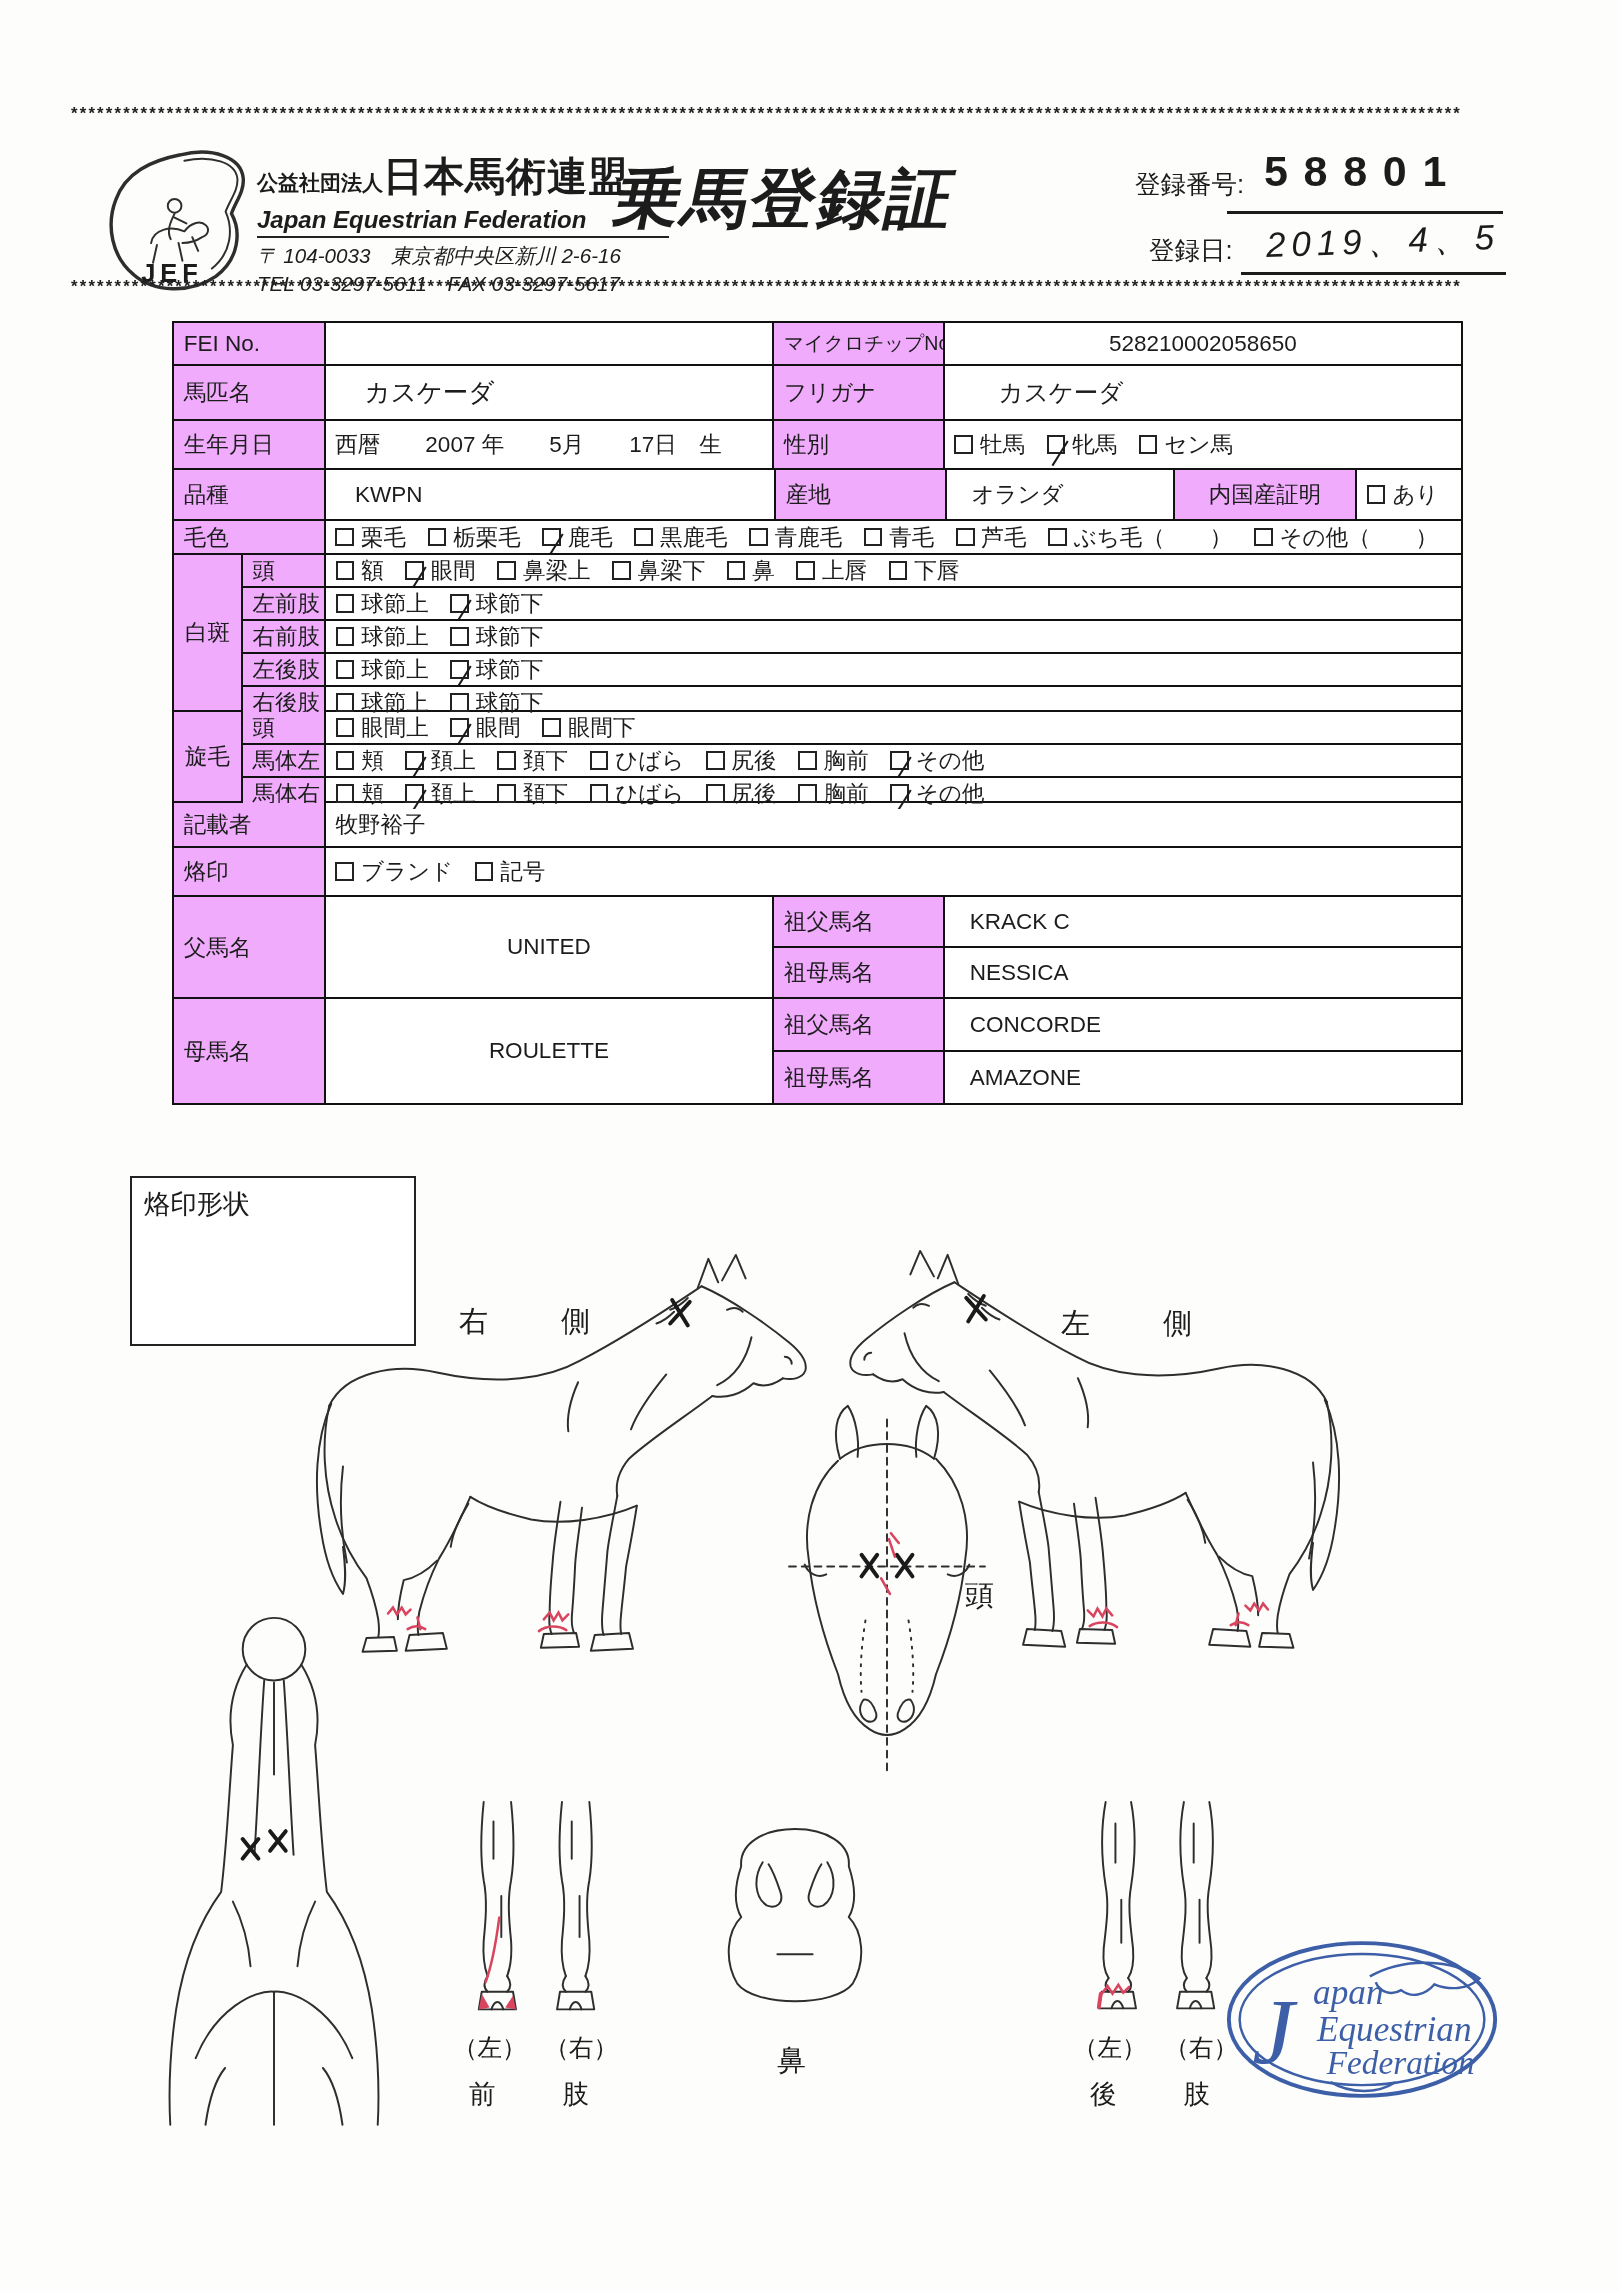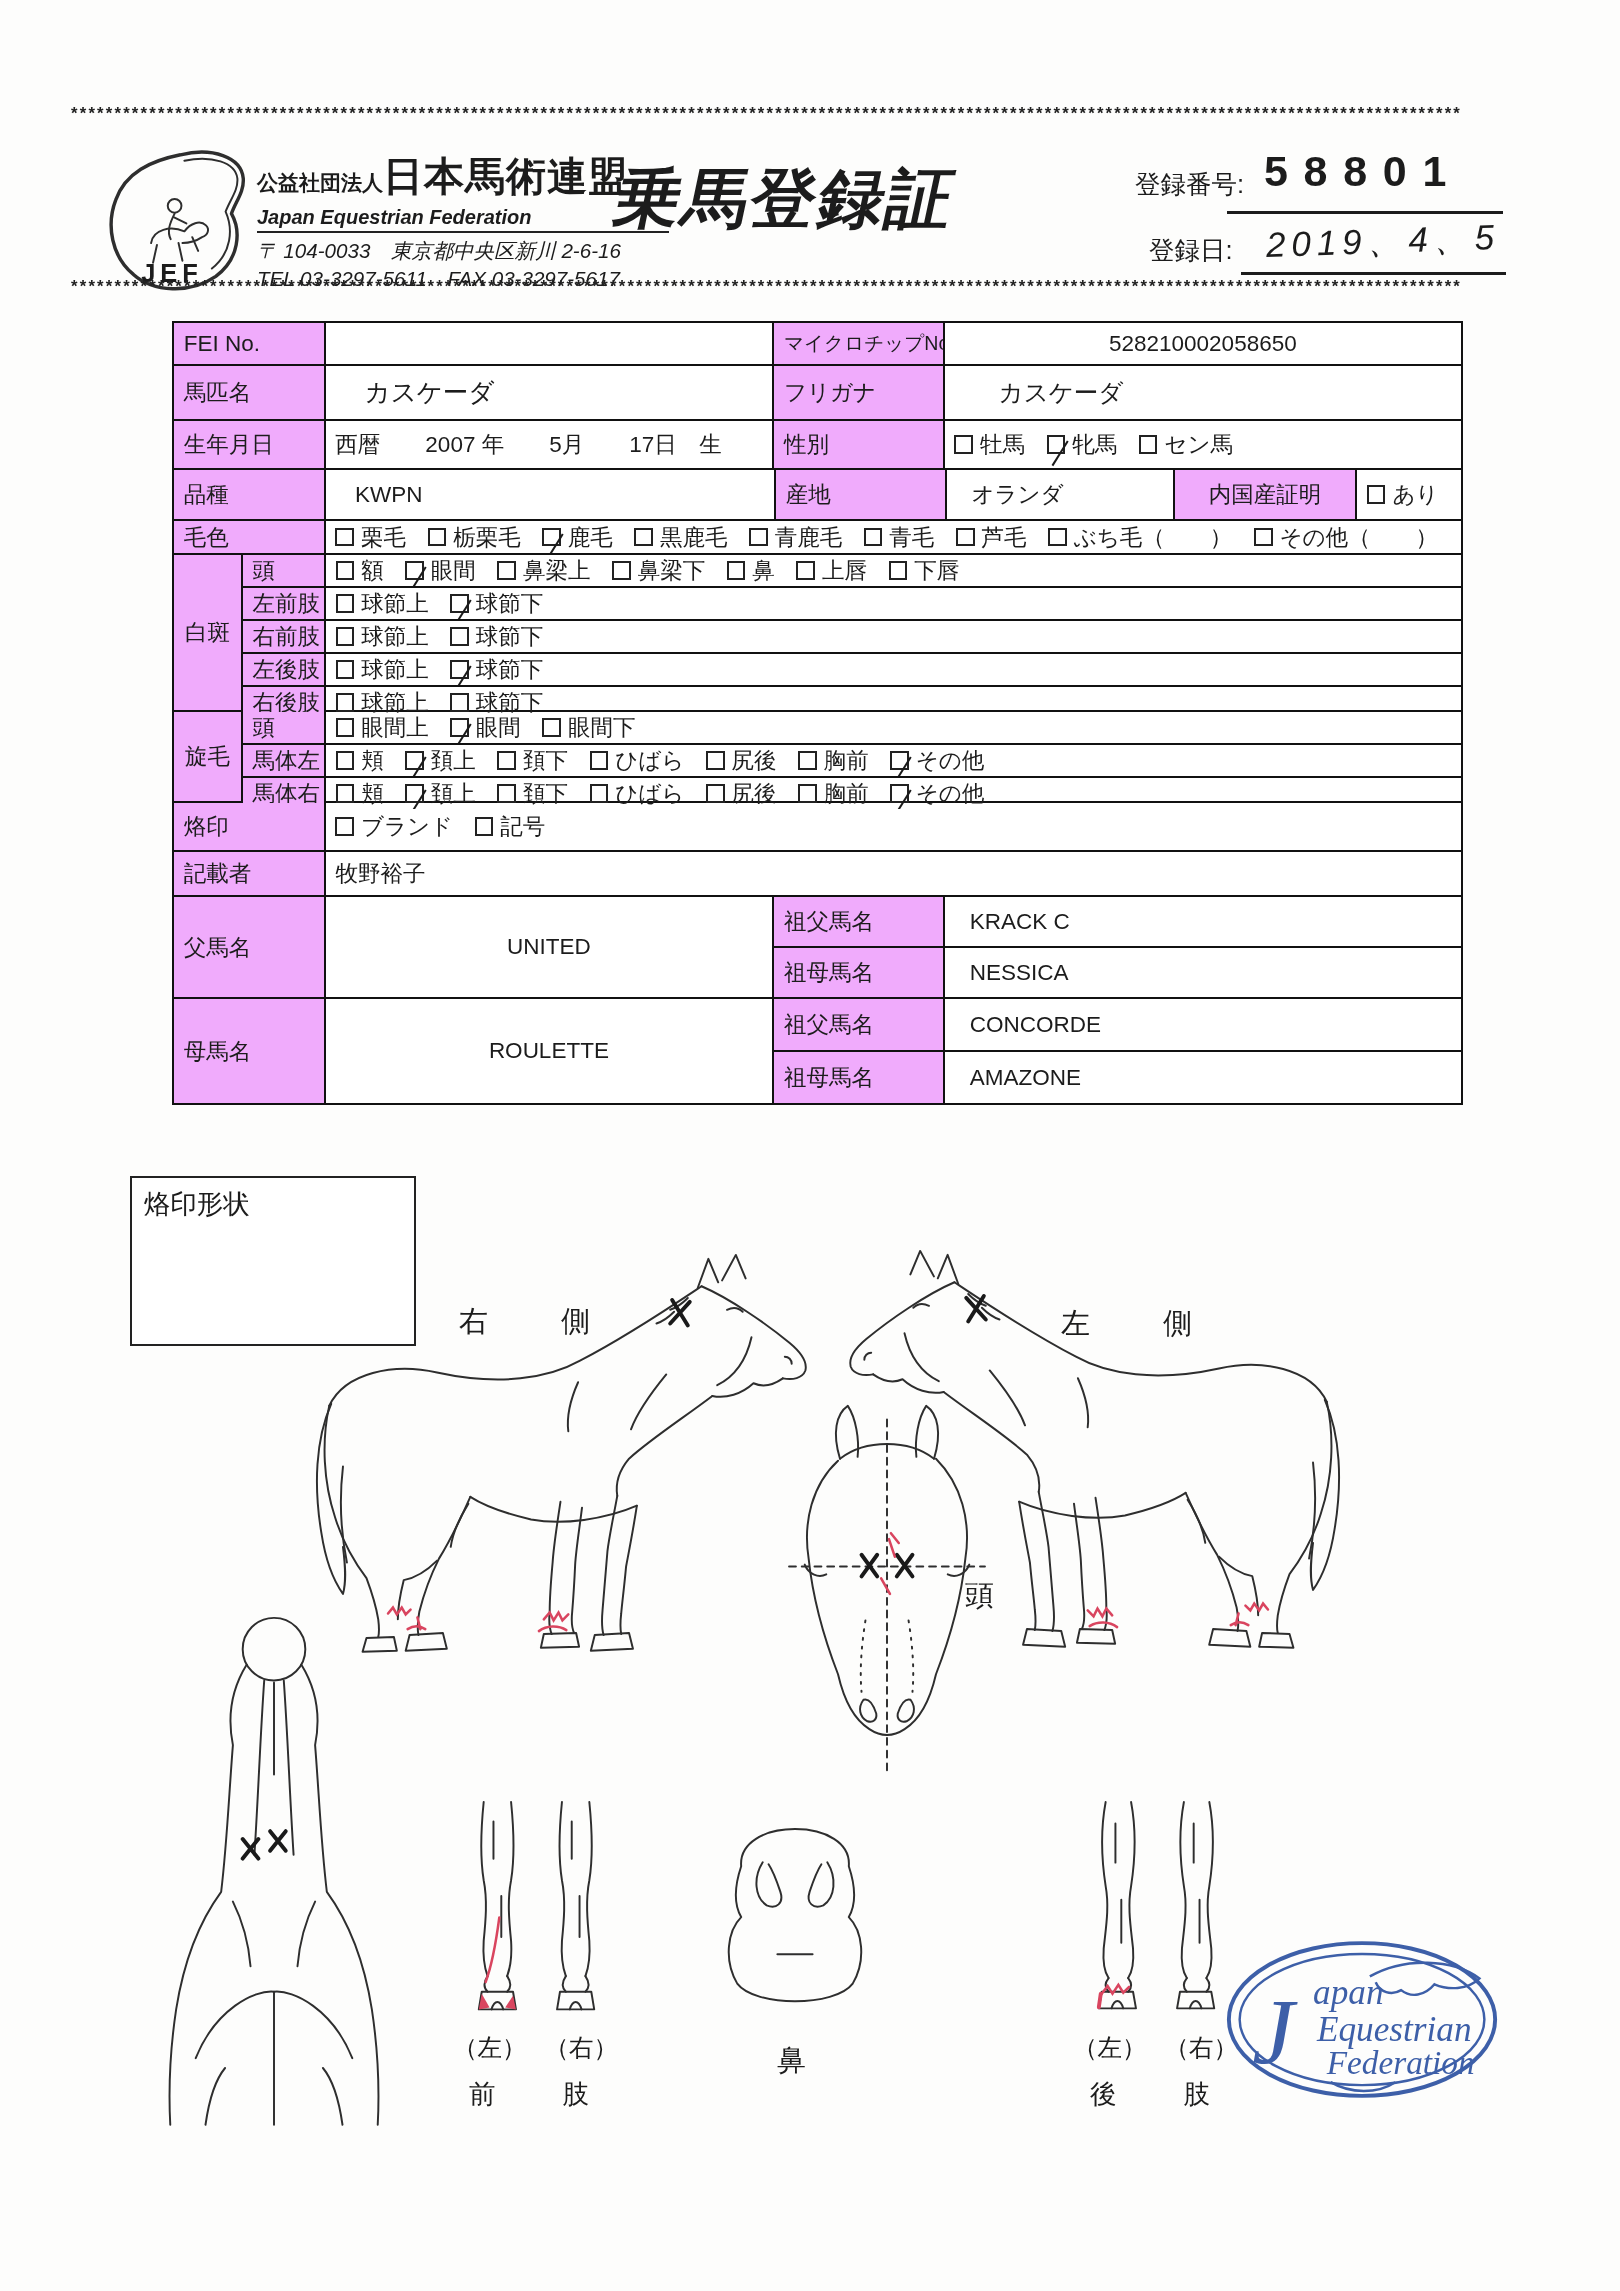--- a/index.html
+++ b/index.html
@@ -7,21 +7,21 @@
        font-family:"Liberation Sans",sans-serif;color:#1c1c1c;overflow:hidden;}
   .abs{position:absolute;}
   
   .stars{left:71px;width:1480px;height:21.6px;overflow:hidden;font-size:16.7px;
          letter-spacing:2.2px;color:#222;white-space:nowrap;font-weight:bold;}
   .logo-svg{left:94px;top:145px;}
   .orgblock{left:257px;top:149px;width:412px;}
   .org-line1{white-space:nowrap;}
   .org-small{font-size:21px;font-weight:700;margin-top:32px;}
   .org-name{font-size:40px;font-weight:800;letter-spacing:1px;}
-  .org-en{font-size:20px;font-style:italic;font-weight:600;border-bottom:2.9px solid #222;
+  .org-en{font-size:24px;font-style:italic;font-weight:600;border-bottom:2.9px solid #222;
           padding-bottom:2px;margin-top:2px;white-space:nowrap;}
   .org-addr{font-size:20.6px;font-style:italic;margin-top:3.9px;white-space:nowrap;}
   .org-tel{font-size:20.6px;font-style:italic;white-space:nowrap;}
   .doc-title{left:616px;top:155px;font-size:65px;font-weight:800;letter-spacing:2.9px;
              transform:skewX(-12deg);white-space:nowrap;}
   .regno-label{left:1135px;top:167px;font-size:25.5px;}
   .regno-value{left:1264px;top:147px;font-size:43px;letter-spacing:15.7px;font-weight:600;}
   .regno-line{left:1227px;top:211px;width:276px;height:2.9px;background:#1c1c1c;}
   .regdate-label{left:1149px;top:233px;font-size:25.5px;}
   .regdate-value{left:1266px;top:218px;font-size:35px;letter-spacing:5.9px;
@@ -366,37 +366,37 @@
             </span>
             <span class="cbi">
               <span class="cb checked"></span>
               <span class="cbl">その他</span>
             </span>
           </div>
       </div>
     </div>
   </div>
 
+  <div class="trow" style="height:45px">
+    <div class="cell lab" style="width:152px">記載者</div>
+    <div class="cell" style="width:1139px">牧野裕子</div>
+  </div>
+
   <div class="trow" style="height:49px">
     <div class="cell lab" style="width:152px">烙印</div>
     <div class="cell cbg" style="width:1139px">
         <span class="cbi">
           <span class="cb"></span>
           <span class="cbl">ブランド</span>
         </span>
         <span class="cbi">
           <span class="cb"></span>
           <span class="cbl">記号</span>
         </span>
       </div>
-  </div>
-
-  <div class="trow" style="height:45px">
-    <div class="cell lab" style="width:152px">記載者</div>
-    <div class="cell" style="width:1139px">牧野裕子</div>
   </div>
 
   <div class="trow" style="height:102px">
     <div class="cell lab" style="width:152px">父馬名</div>
     <div class="cell ctr" style="width:450px">UNITED</div>
     <div class="subcol" style="width:689px">
       <div class="subrow">
         <div class="cell lab" style="width:171px">祖父馬名</div>
         <div class="cell" style="flex:1;padding-left:24.5px">KRACK C</div>
       </div>

